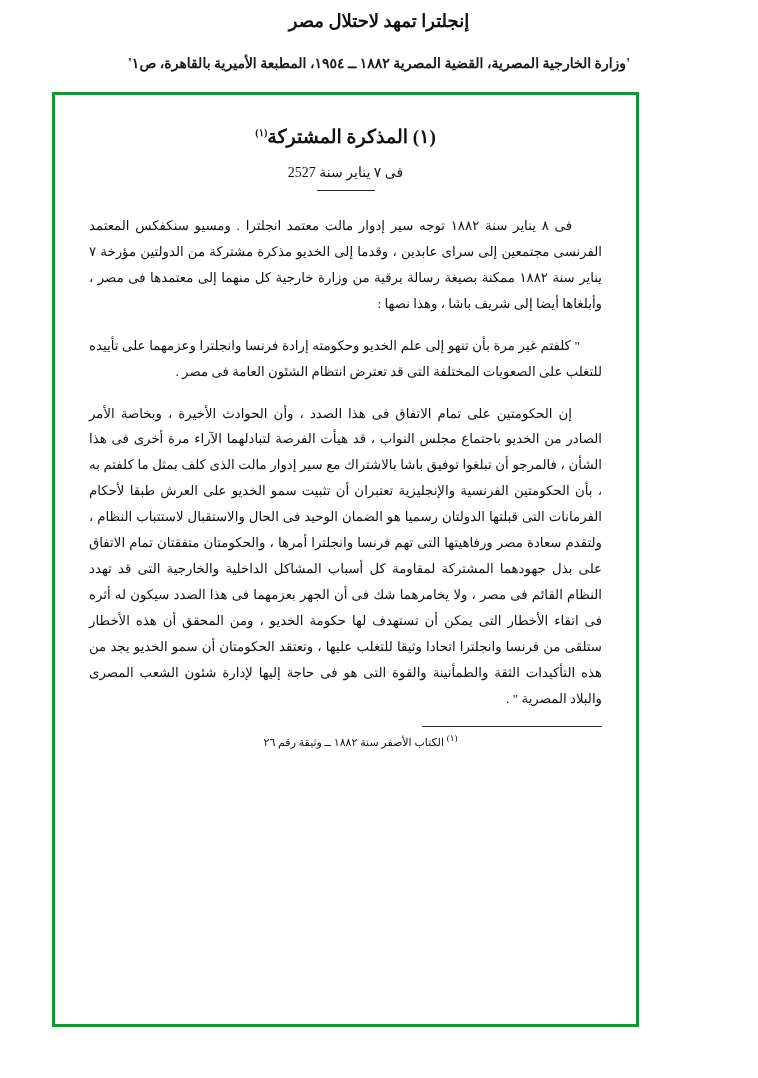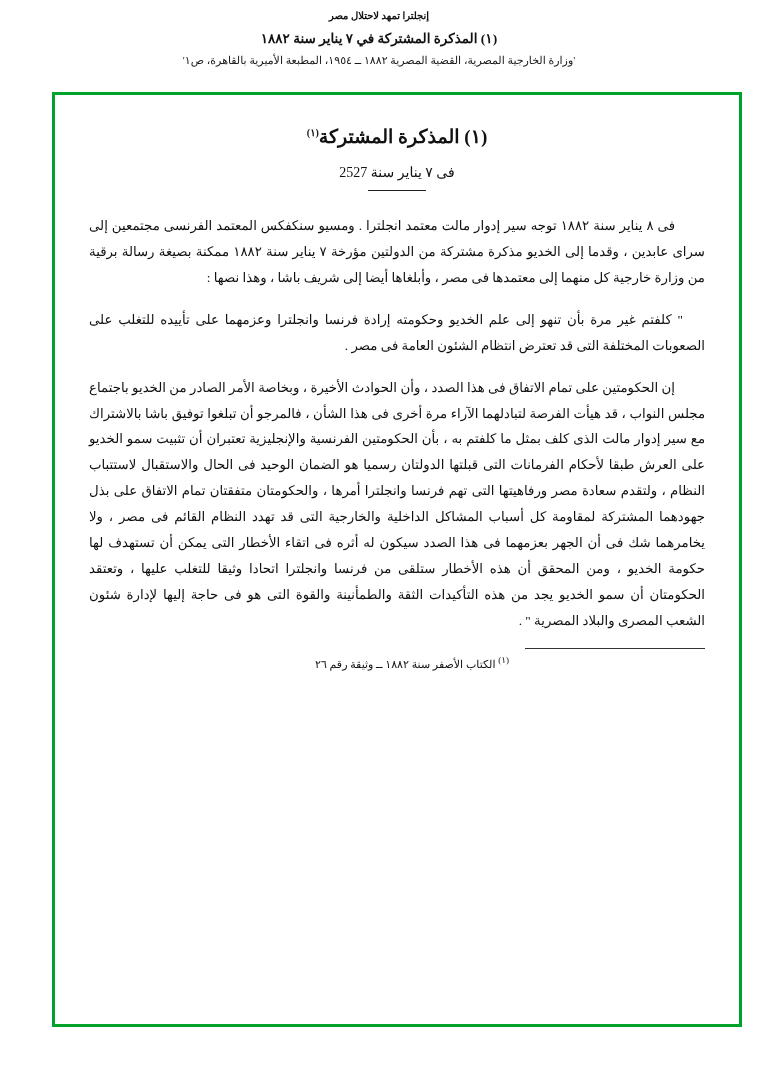--- a/index.html
+++ b/index.html
@@ -20,41 +20,41 @@
     height: 1078px;
     position: relative;
     box-sizing: border-box;
   }
   
   .doc-header {
     text-align: center;
     padding-top: 10px;
   }
   .doc-header .line1 {
-    font-size: 10px;
+    font-size: 18px;
     font-weight: bold;
     letter-spacing: 0.3px;
-    margin-bottom: 9px;
+    margin-bottom: 23px;
   }
   .doc-header .line2 {
     font-size: 13.5px;
     font-weight: bold;
     margin-bottom: 7px;
   }
   .doc-header .line3 {
-    font-size: 11px;
-    font-weight: normal;
+    font-size: 14px;
+    font-weight: bold;
     color: #1a1a1a;
   }
   
   .frame {
     position: absolute;
     left: 52px;
     top: 92px;
-    width: 690px;
+    width: 587px;
     height: 935px;
     border: 3px solid #00a32a;
     box-sizing: border-box;
   }
   .frame-inner {
     padding: 18px 34px 10px 34px;
     height: 100%;
     box-sizing: border-box;
   }
   
@@ -124,21 +124,20 @@
     vertical-align: super;
   }
 </style>
 </head>
 <body>
 
 <div class="page">
 
   <div class="doc-header">
     <div class="line1">إنجلترا تمهد لاحتلال مصر</div>
-    <div class="line2">(١) المذكرة المشتركة في ٧ يناير سنة ١٨٨٢</div>
     <div class="line3">'وزارة الخارجية المصرية، القضية المصرية ١٨٨٢ ــ ١٩٥٤، المطبعة الأميرية بالقاهرة، ص١'</div>
   </div>
 
   <div class="frame">
     <div class="frame-inner">
 
       <div class="title-main">
         <span>(١) المذكرة المشتركة</span><sup>(١)</sup>
       </div>
 

